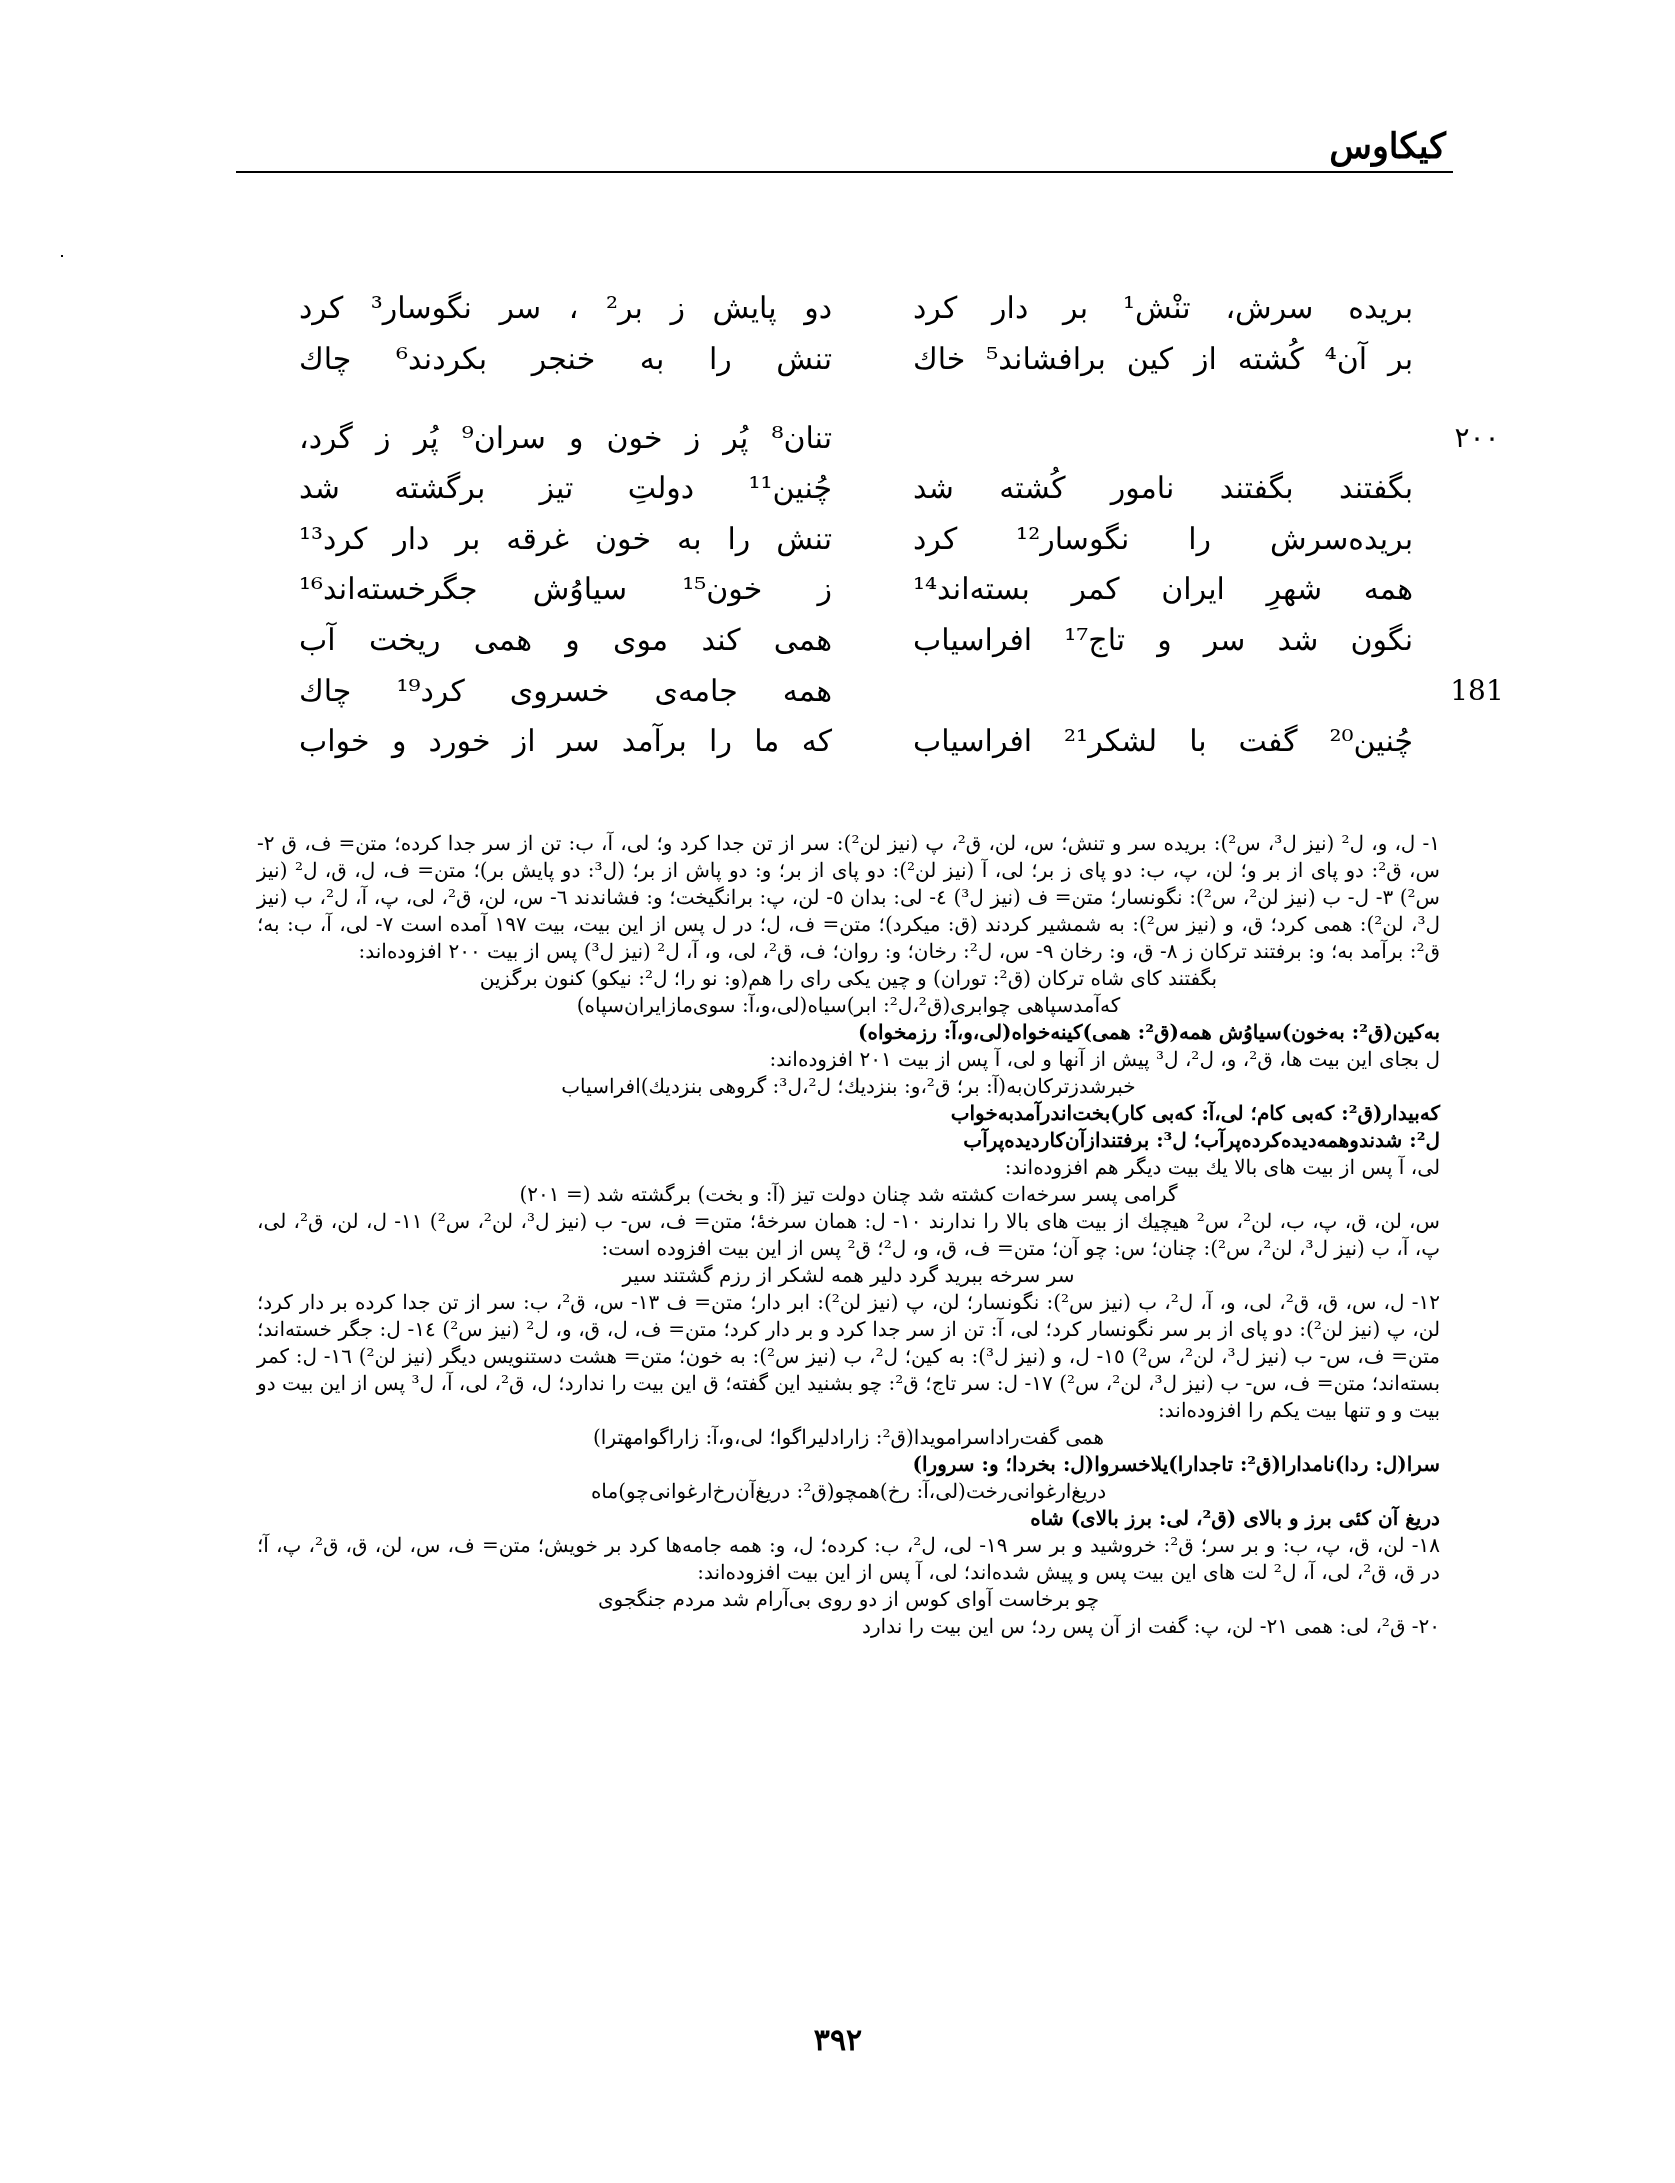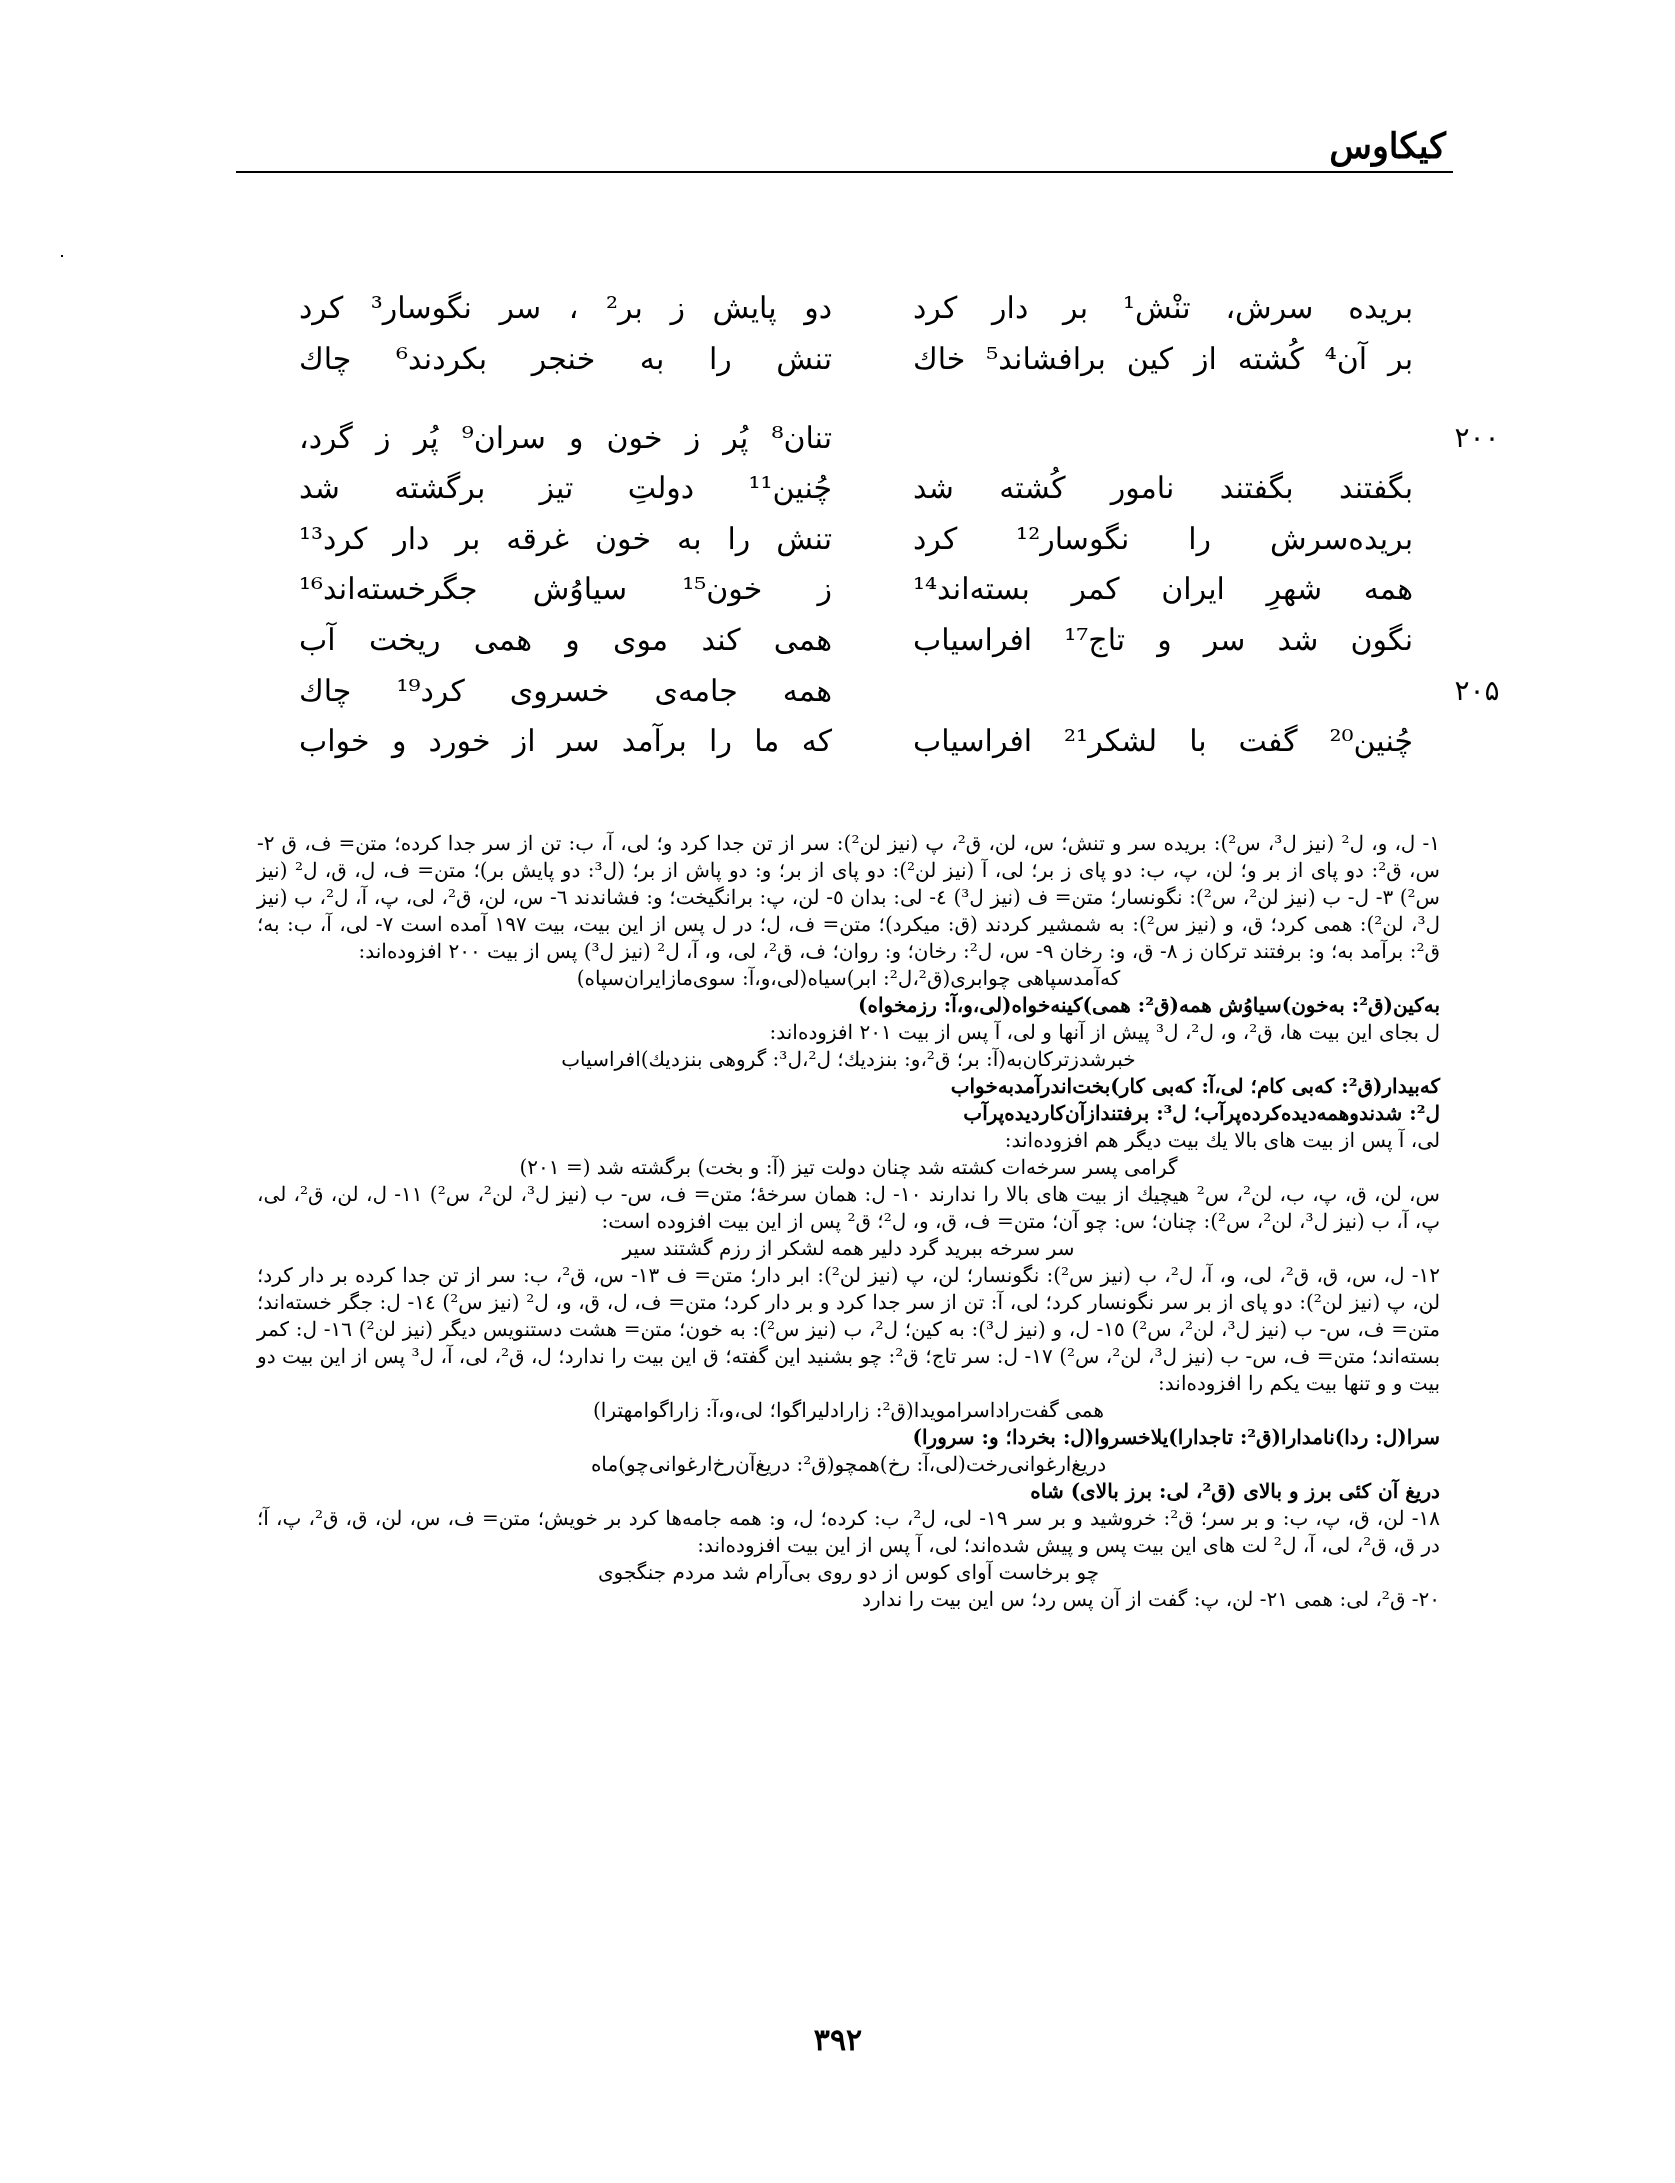--- a/index.html
+++ b/index.html
@@ -81,32 +81,33 @@
     <span class="num"></span>
     <span class="h1">همه شهرِ ایران کمر بسته‌اند¹⁴</span>
     <span class="h2">ز خون¹⁵ سیاوُش جگرخسته‌اند¹⁶</span>
   </div>
   <div class="verse" style="top:619px">
     <span class="num"></span>
     <span class="h1">نگون شد سر و تاج¹⁷ افراسیاب</span>
     <span class="h2">همی کند موی و همی ریخت آب</span>
   </div>
   <div class="verse" style="top:670px">
-    <span class="num">۲۰۵</span>
+    <span class="num">181</span>
     <span class="h2">همه جامه‌ی خسروی کرد¹⁹ چاك</span>
   </div>
   <div class="verse" style="top:720px">
     <span class="num"></span>
     <span class="h1">چُنین²⁰ گفت با لشکر²¹ افراسیاب</span>
     <span class="h2">که ما را برآمد سر از خورد و خواب</span>
   </div>
 </div>
 
 <div class="notes">
   <span class="note-line">۱- ل، و، ل² (نیز ل³، س²): بریده سر و تنش؛ س، لن، ق²، پ (نیز لن²): سر از تن جدا کرد و؛ لی، آ، ب: تن از سر جدا کرده؛ متن= ف، ق   ۲- س، ق²: دو پای از بر و؛ لن، پ، ب: دو پای ز بر؛ لی، آ (نیز لن²): دو پای از بر؛ و: دو پاش از بر؛ (ل³: دو پایش بر)؛ متن= ف، ل، ق، ل² (نیز س²)   ۳- ل- ب (نیز لن²، س²): نگونسار؛ متن= ف (نیز ل³)   ٤- لی: بدان   ٥- لن، پ: برانگیخت؛ و: فشاندند   ٦- س، لن، ق²، لی، پ، آ، ل²، ب (نیز ل³، لن²): همی کرد؛ ق، و (نیز س²): به شمشیر کردند (ق: میکرد)؛ متن= ف، ل؛ در ل پس از این بیت، بیت ۱۹۷ آمده است   ۷- لی، آ، ب: به؛ ق²: برآمد به؛ و: برفتند ترکان ز   ۸- ق، و: رخان   ۹- س، ل²: رخان؛ و: روان؛ ف، ق²، لی، و، آ، ل² (نیز ل³) پس از بیت ۲۰۰ افزوده‌اند:</span>
+  <span class="note-verse indent-c">بگفتند کای شاه ترکان (ق²: توران) و چین      یکی رای را هم(و: نو را؛ ل²: نیکو) کنون برگزین</span>
   <span class="note-verse indent-c">که‌آمدسپاهی چوابری(ق²،ل²: ابر)سیاه(لی،و،آ: سوی‌مازایران‌سپاه)</span>
   <span class="note-verse indent-l">به‌کین(ق²: به‌خون)سیاوُش همه(ق²: همی)کینه‌خواه(لی،و،آ: رزمخواه)</span>
   <span class="note-line">ل بجای این بیت ها، ق²، و، ل²، ل³ پیش از آنها و لی، آ پس از بیت ۲۰۱ افزوده‌اند:</span>
   <span class="note-verse indent-c">خبرشدزترکان‌به(آ: بر؛ ق²،و: بنزدیك؛ ل²،ل³: گروهی بنزدیك)افراسیاب</span>
   <span class="note-verse indent-l">که‌بیدار(ق²: که‌بی کام؛ لی،آ: که‌بی کار)بخت‌اندرآمدبه‌خواب</span>
   <span class="note-verse indent-l">ل²: شدندوهمه‌دیده‌کرده‌پرآب؛ ل³: برفتندازآن‌کاردیده‌پرآب</span>
   <span class="note-line">لی، آ پس از بیت های بالا یك بیت دیگر هم افزوده‌اند:</span>
   <span class="note-verse indent-c">گرامی پسر سرخه‌ات کشته شد      چنان دولت تیز (آ: و بخت) برگشته شد (= ۲۰۱)</span>
   <span class="note-line">س، لن، ق، پ، ب، لن²، س² هیچیك از بیت های بالا را ندارند   ۱۰- ل: همان سرخهٔ؛ متن= ف، س- ب (نیز ل³، لن²، س²)   ۱۱- ل، لن، ق²، لی، پ، آ، ب (نیز ل³، لن²، س²): چنان؛ س: چو آن؛ متن= ف، ق، و، ل²؛ ق² پس از این بیت افزوده است:</span>
   <span class="note-verse indent-c">سر سرخه ببرید گرد دلیر      همه لشکر از رزم گشتند سیر</span>

